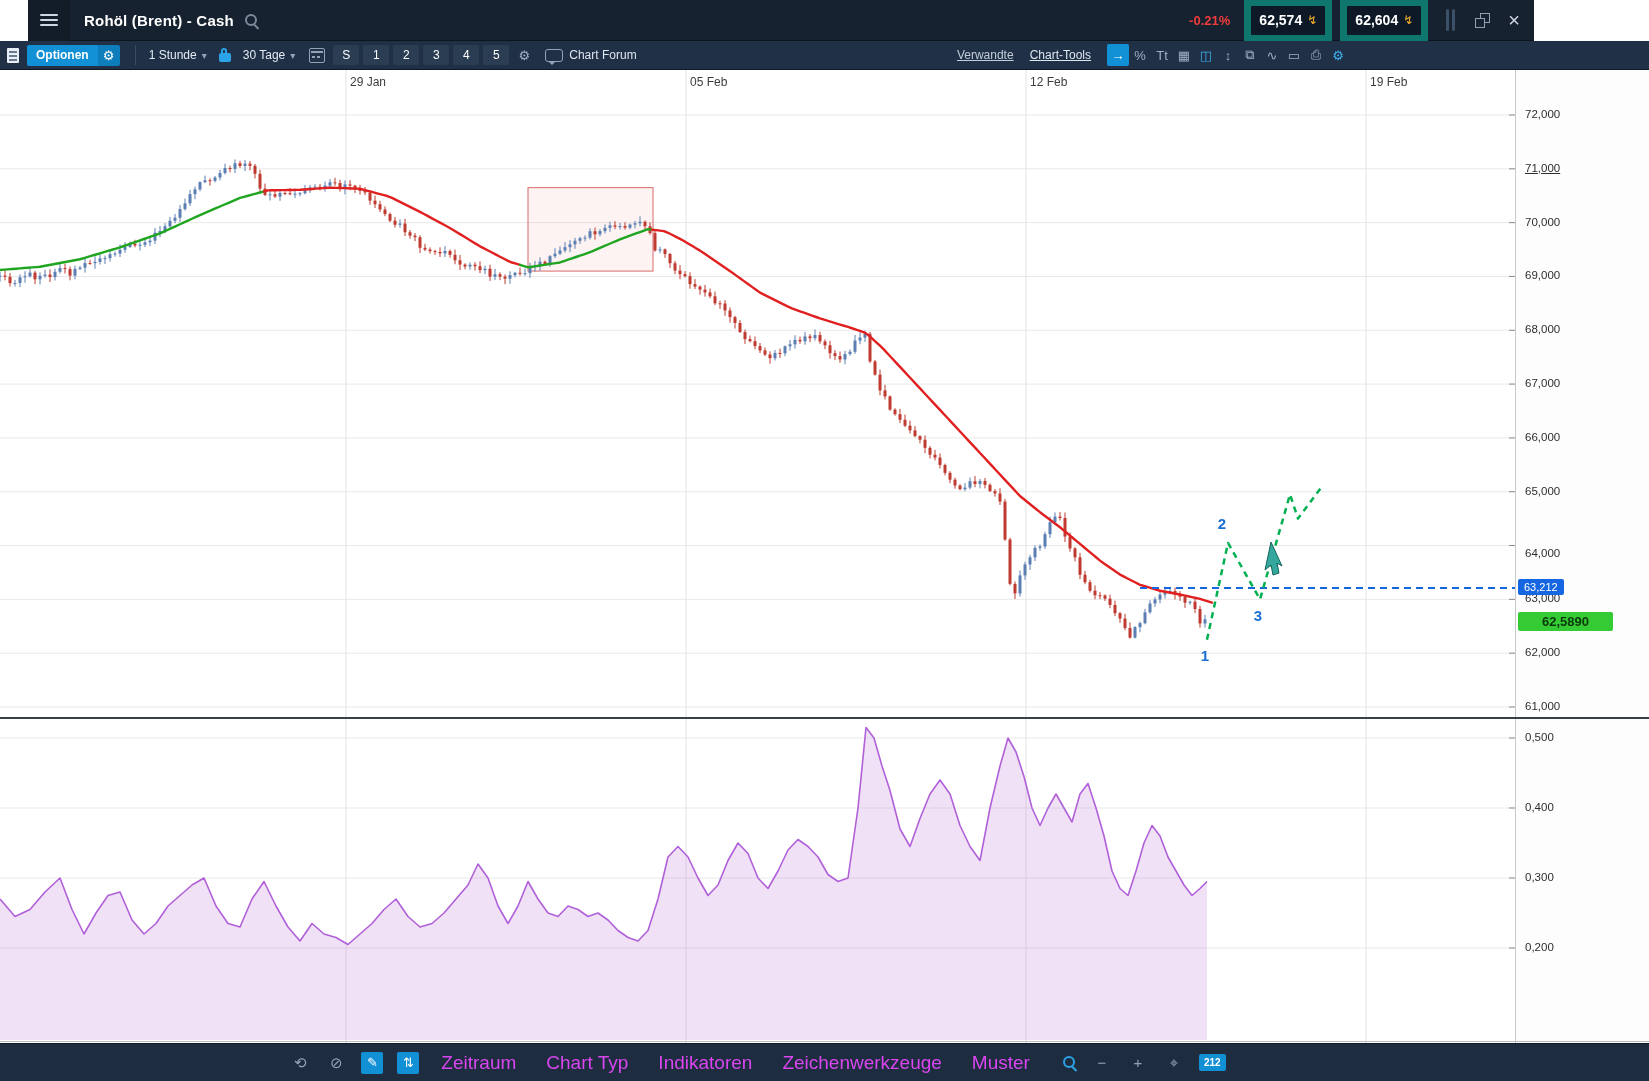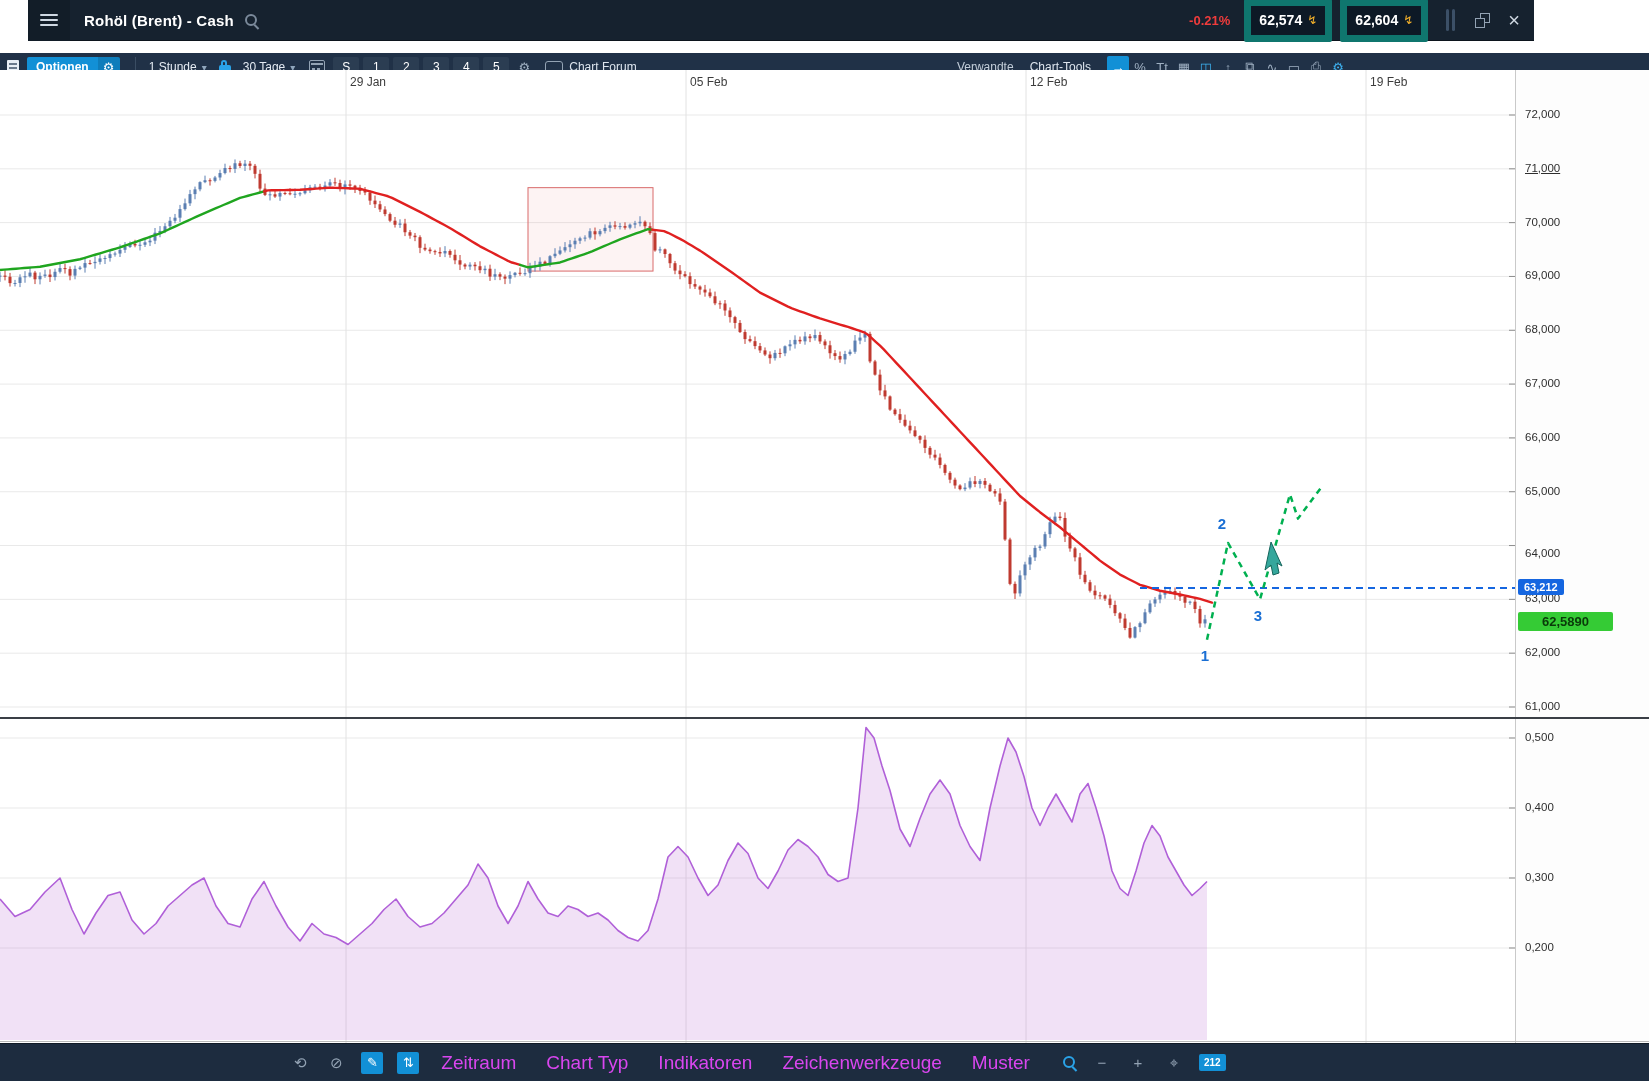--- a/index.html
+++ b/index.html
@@ -20,52 +20,52 @@
   .price-box .num{color:#fff;font-size:14px;font-weight:bold;}
   .price-box .bolt{color:#f7b32b;font-size:12px;line-height:1;}
   .handle-bars{display:flex;gap:3px;margin:0 10px;}
   .handle-bars span{width:3px;height:22px;background:#3c5067;border-radius:2px;}
   .i-restore{position:relative;width:15px;height:15px;margin:0 10px;cursor:pointer;}
   .i-restore::before{content:'';position:absolute;right:0;top:0;width:8px;height:8px;border:1.5px solid #93a3b4;}
   .i-restore::after{content:'';position:absolute;left:0;bottom:0;width:8px;height:8px;border:1.5px solid #93a3b4;background:#16222f;}
   .tb-close{color:#cfd8e2;font-size:20px;margin:0 14px 0 8px;cursor:pointer;line-height:1;}
 
   
-  .toolbar{position:absolute;top:53px;left:0;width:1649px;height:29px;background:#203147;display:flex;align-items:center;font-size:12px;color:#dde5ee;box-sizing:border-box;border-bottom:1px solid #101a26;}
+  .toolbar{position:absolute;top:41px;left:0;width:1649px;height:29px;background:#203147;display:flex;align-items:center;font-size:12px;color:#dde5ee;box-sizing:border-box;border-bottom:1px solid #101a26;}
   .i-doc{width:12px;height:15px;background:#e8eef5;border-radius:1px;position:relative;margin:0 8px 0 7px;}
   .i-doc::before{content:'';position:absolute;left:2px;top:3px;width:8px;height:2px;background:#6b7a8c;box-shadow:0 4px 0 #6b7a8c,0 8px 0 #6b7a8c;}
   .opt-group{display:flex;margin-right:8px;cursor:pointer;}
   .opt-btn{background:#1290d6;color:#fff;height:21px;display:flex;align-items:center;padding:0 9px;border-radius:2px 0 0 2px;font-weight:bold;}
   .opt-gear{background:#0e7dbb;width:22px;height:21px;display:flex;align-items:center;justify-content:center;border-radius:0 2px 2px 0;color:#fff;font-size:13px;}
   .tb-divider{width:1px;height:20px;background:#3a4d63;margin:0 7px;}
   .dropdown{display:flex;align-items:center;gap:5px;padding:0 6px;height:21px;cursor:pointer;color:#e3eaf2;}
   .dropdown .caret{color:#8fa5bb;font-size:10px;}
   .i-lock{position:relative;width:12px;height:15px;display:inline-block;margin:0 6px;cursor:pointer;}
   .i-lock::before{content:'';position:absolute;left:2px;top:0;width:6px;height:6px;border:2px solid #2aa3e8;border-bottom:none;border-radius:4px 4px 0 0;box-sizing:border-box;}
   .i-lock::after{content:'';position:absolute;left:0;top:5px;width:12px;height:9px;background:#2aa3e8;border-radius:2px;}
   .i-cal{width:16px;height:15px;border:1.5px solid #93a3b4;border-radius:2px;position:relative;margin:0 8px;cursor:pointer;box-sizing:border-box;}
   .i-cal::before{content:'';position:absolute;left:1px;right:1px;top:2px;height:2px;background:#93a3b4;}
   .i-cal::after{content:'';position:absolute;left:2px;top:7px;width:3px;height:2px;background:#93a3b4;box-shadow:5px 0 0 #93a3b4;}
   .sq-btn{min-width:20px;height:20px;background:#2b3d52;border-radius:2px;display:flex;align-items:center;justify-content:center;color:#fff;margin-right:4px;cursor:pointer;padding:0 3px;}
   .icon-btn{width:22px;height:22px;display:flex;align-items:center;justify-content:center;color:#9fb0c2;font-size:13px;cursor:pointer;border-radius:2px;}
   .icon-btn.blue{background:#1290d6;color:#fff;}
   .icon-btn.hl{color:#3db1f0;}
   .i-chat{width:16px;height:11px;border:1.5px solid #93a3b4;border-radius:3px;position:relative;margin:0 6px 0 10px;cursor:pointer;}
   .i-chat::after{content:'';position:absolute;left:3px;bottom:-7px;width:0;height:0;border:3px solid transparent;border-top-color:#93a3b4;}
-  .tl-label{margin-right:16px;cursor:pointer;}
+  .tl-label{margin-right:16px;cursor:pointer;text-decoration:underline;}
   .tl-label.muted{color:#c2cdd9;}
   .tools-gap{margin-right:300px;}
 
   
   .chart-region{position:absolute;top:70px;left:0;width:1649px;height:973px;background:#fff;}
   #plot{position:absolute;left:0;top:0;}
   svg text{font-family:"Liberation Sans",sans-serif;}
   .axis-strip{position:absolute;left:1515px;top:0;width:152px;height:973px;background:#fdfdfd;border-left:1px solid #c9c9c9;box-sizing:border-box;text-align:center;}
   .axis-label{position:absolute;left:9px;font-size:11.5px;color:#2e2e2e;}
-  .tag-blue{position:absolute;left:2px;background:#1566e0;color:#fff;font-size:11px;font-weight:bold;padding:2px 6px;border-radius:2px;z-index:6;}
+  .tag-blue{position:absolute;left:2px;background:#1566e0;color:#fff;font-size:11px;font-weight:normal;padding:2px 6px;border-radius:2px;z-index:6;}
   .tag-green{position:absolute;left:2px;background:#35cb35;color:#0a3a0a;font-size:13px;font-weight:bold;padding:2px 24px;border-radius:2px;z-index:6;}
   .panel-sep{position:absolute;top:647px;left:0;width:1649px;height:2px;background:#3a3f46;z-index:5;}
   .chart-bottom-line{position:absolute;top:971px;left:0;width:1649px;height:1px;background:#b9b9b9;}
 
   
   .bottombar{position:absolute;top:1043px;left:0;width:1649px;height:38px;background:#1d2c3f;display:flex;align-items:center;justify-content:center;gap:14px;box-sizing:border-box;padding-right:134px;border-top:1px solid #101a26;}
   .bb-icon{width:22px;height:22px;display:flex;align-items:center;justify-content:center;color:#93a3b4;font-size:15px;cursor:pointer;border-radius:2px;}
   .bb-icon.blue{background:#1290d6;color:#fff;font-size:13px;}
   .bb-text{color:#d946ef;font-size:19px;margin:8px 8px;cursor:pointer;}
   .bb-123{background:#1290d6;color:#fff;font-size:10px;font-weight:bold;border-radius:2px;padding:3px 5px;cursor:pointer;}

